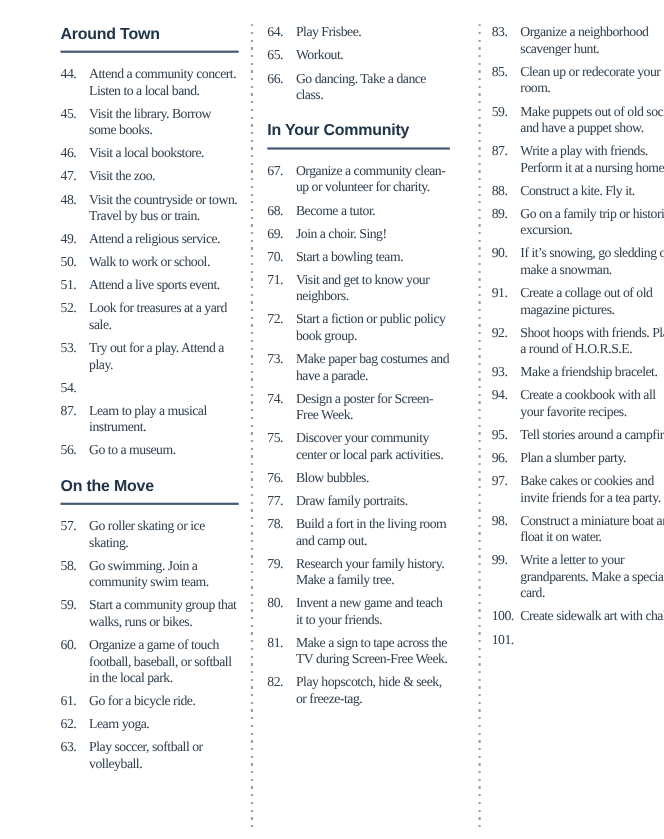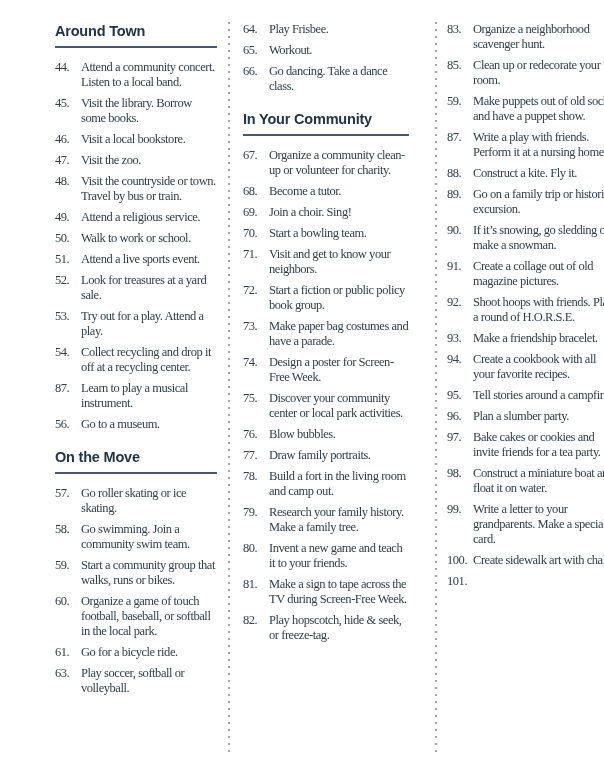--- a/index.html
+++ b/index.html
@@ -104,21 +104,20 @@
       <div class="item">
         <span class="num">52.</span>
         <span class="txt">Look for treasures at a yard sale.</span>
       </div>
       <div class="item">
         <span class="num">53.</span>
         <span class="txt">Try out for a play. Attend a play.</span>
       </div>
       <div class="item">
         <span class="num">54.</span>
-        <span class="txt">Collect recycling and drop it off at a recycling center.</span>
       </div>
       <div class="item">
         <span class="num">87.</span>
         <span class="txt">Learn to play a musical instrument.</span>
       </div>
       <div class="item">
         <span class="num">56.</span>
         <span class="txt">Go to a museum.</span>
       </div>
       <div class="section-header">On the Move</div>
@@ -134,20 +133,24 @@
         <span class="num">59.</span>
         <span class="txt">Start a community group that walks, runs or bikes.</span>
       </div>
       <div class="item">
         <span class="num">60.</span>
         <span class="txt">Organize a game of touch football, baseball, or softball in the local park.</span>
       </div>
       <div class="item">
         <span class="num">61.</span>
         <span class="txt">Go for a bicycle ride.</span>
+      </div>
+      <div class="item">
+        <span class="num">62.</span>
+        <span class="txt">Learn yoga.</span>
       </div>
       <div class="item">
         <span class="num">63.</span>
         <span class="txt">Play soccer, softball or volleyball.</span>
       </div>
     </div>
   <div class="sep sep1"></div>
   <div class="col col2">
       <div class="item">
         <span class="num">64.</span>

